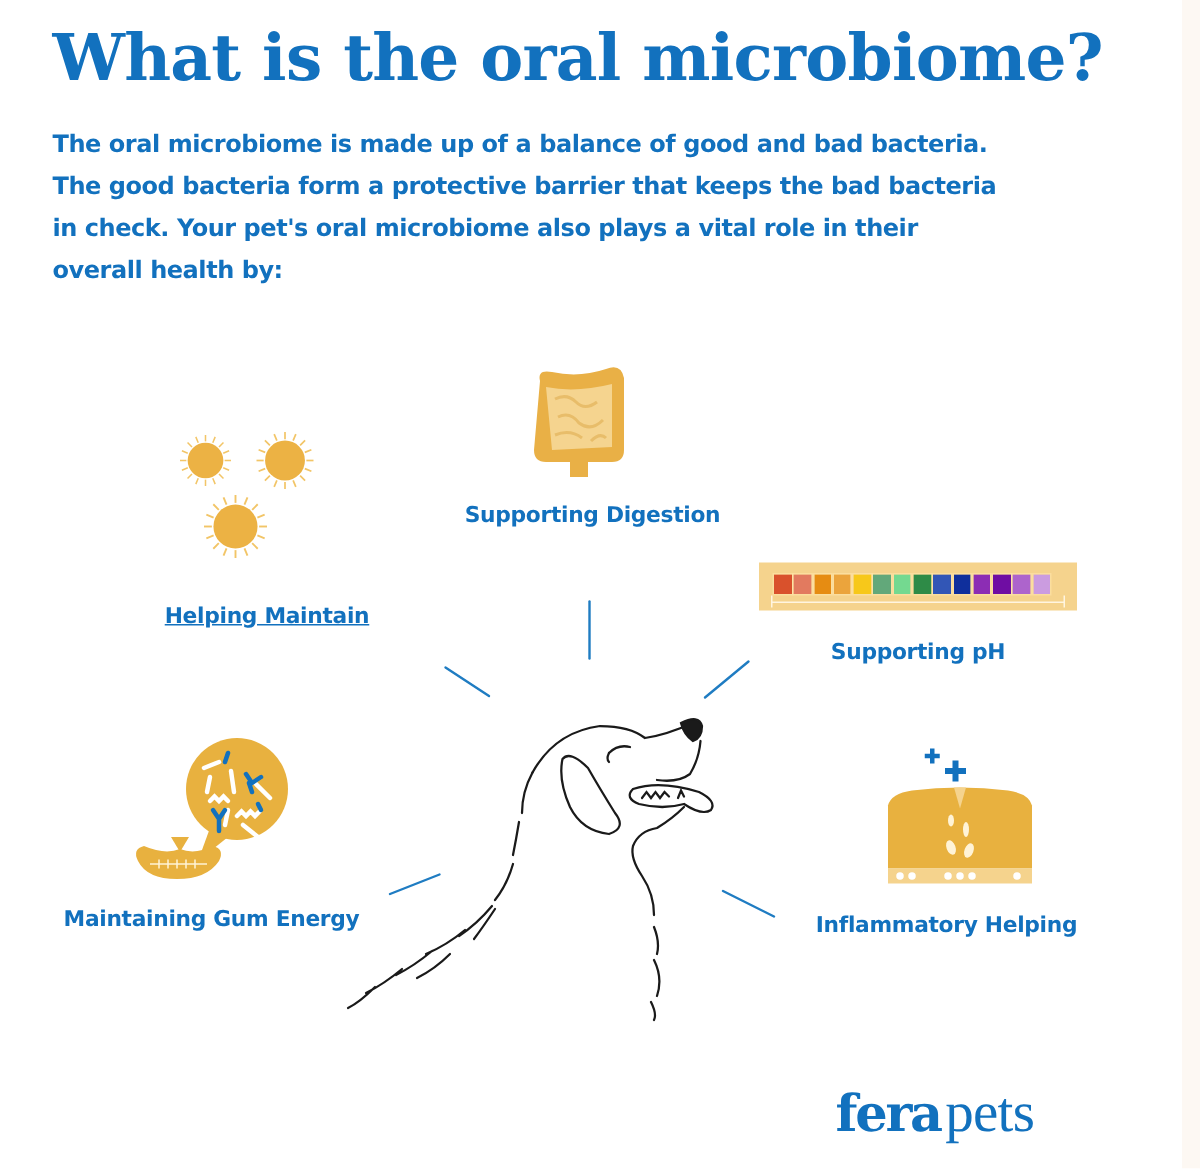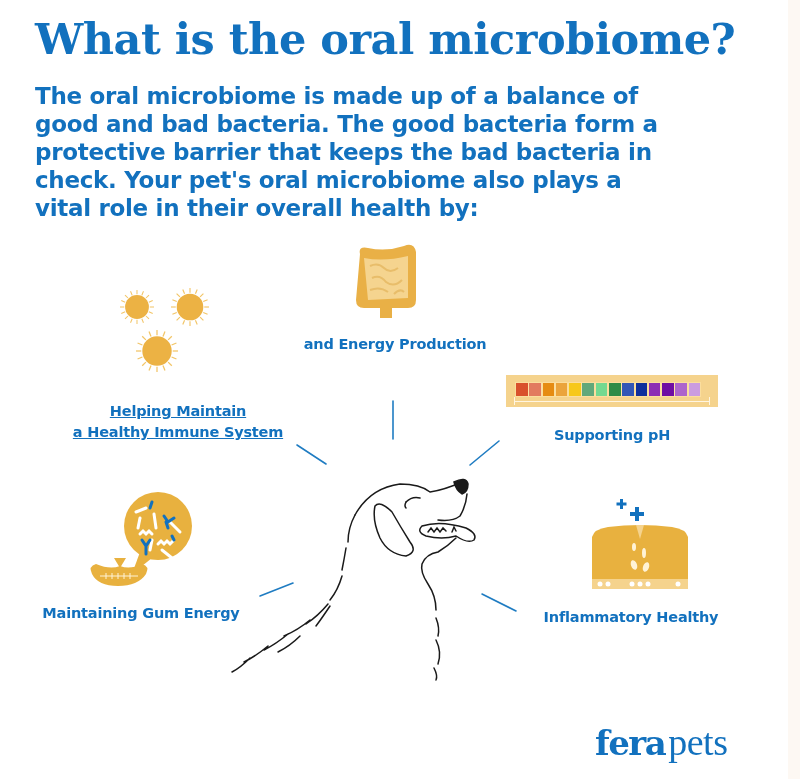--- a/index.html
+++ b/index.html
@@ -1,22 +1,22 @@
 <!DOCTYPE html>
 <html><head>
 <meta charset="utf-8">
 <style>
   html, body { margin:0; padding:0; }
   body { width:800px; height:779px; background:#ffffff; position:relative; overflow:hidden; font-family:"Liberation Sans", sans-serif; }
   .edge-strip { position:absolute; top:0; right:0; width:12px; height:779px; background:#fdf8f3; }
   .title { position:absolute; left:35px; top:14px; margin:0; font-family:"DejaVu Serif", serif; font-weight:bold; font-size:43px; letter-spacing:-0.5px; color:#1271be; white-space:nowrap;text-align:center; }
-  .intro { position:absolute; left:35px; top:82px; width:640px; margin:0; font-family:"DejaVu Sans", sans-serif; font-weight:bold; font-size:23px; line-height:28px; color:#1271be; letter-spacing:-0.3px; }
+  .intro { position:absolute; left:35px; top:82px; width:640px; margin:0; font-family:"DejaVu Sans", sans-serif; font-weight:bold; font-size:16px; line-height:28px; color:#1271be; letter-spacing:-0.3px; }
   .label { position:absolute; font-family:"DejaVu Sans", sans-serif; font-weight:bold; font-size:14.5px; line-height:21px; color:#1271be; text-align:center; white-space:nowrap; letter-spacing:-0.2px; }
   svg { position:absolute; overflow:visible; }
-  .logo { position:absolute; left:595px; top:720px; white-space:nowrap; color:#1271be; font-family:"DejaVu Serif", serif; font-size:34px; }
+  .logo { position:absolute; left:557px; top:720px; white-space:nowrap; color:#1271be; font-family:"DejaVu Serif", serif; font-size:34px; }
   .logo .b { font-weight:bold; letter-spacing:-1.5px; }
   .logo .n { font-weight:normal; margin-left:3px; letter-spacing:-0.5px; font-family:"Liberation Serif", serif; font-size:38px; }
 </style>
 </head>
 <body>
 
 <div class="edge-strip"></div>
 
 <h1 class="title">What is the oral microbiome?</h1>
 <p class="intro">The oral microbiome is made up of a balance of good and bad bacteria. The good bacteria form a protective barrier that keeps the bad bacteria in check. Your pet's oral microbiome also plays a vital role in their overall health by:</p>
@@ -44,30 +44,29 @@
           <line x1="-13.9" y1="-5.7" x2="-18.5" y2="-7.6"></line>
       </g>
     </g>
   </defs>
   <use href="#sun" transform="translate(25,22) scale(0.85)"></use>
   <use href="#sun" transform="translate(78,22) scale(0.95)"></use>
   <use href="#sun" transform="translate(45,66) scale(1.05)"></use>
 </svg>
 <div class="label" style="left:52px;top:401px;width:252px;text-decoration:underline;">
   <div>Helping Maintain</div>
-  <div>a Healthy Immune System</div>
 </div>
 
 <svg width="72" height="82" style="left:350px;top:238px;" viewBox="0 0 72 82">
   <path d="M10 16 Q8 8 18 10 Q36 14 54 8 Q64 4 66 14 L66 62 Q66 70 58 70 L42 70 L42 80 L30 80 L30 70 L14 70 Q6 70 6 62 Z" fill="#e9b046"></path>
   <path d="M14 20 Q34 24 58 18 L58 60 L18 62 Z" fill="#f5d48f"></path>
   <path d="M20 28 Q28 24 34 30 Q40 36 48 30 M22 40 Q30 36 36 44 Q44 50 52 42 M20 52 Q30 48 38 54 M44 56 Q50 50 54 54" stroke="#e8bd6a" stroke-width="2" fill="none"></path>
 </svg>
 <div class="label" style="left:282px;top:334px;width:226px;">
-  <div>and Energy Production</div>
+  <div>Supporting Digestion</div>
 </div>
 
 <div style="position:absolute;left:506px;top:375px;width:212px;height:32px;background:#f5d38d;">
   <div id="ph-swatches" style="position:absolute;left:10px;top:8px;display:flex;gap:1.7px;">
       <div style="width: 11.6px; height: 13px; background: rgb(217, 81, 44); outline: rgba(255, 230, 170, 0.6) solid 1px;"></div>
       <div style="width: 11.6px; height: 13px; background: rgb(226, 122, 95); outline: rgba(255, 230, 170, 0.6) solid 1px;"></div>
       <div style="width: 11.6px; height: 13px; background: rgb(230, 140, 18); outline: rgba(255, 230, 170, 0.6) solid 1px;"></div>
       <div style="width: 11.6px; height: 13px; background: rgb(235, 164, 60); outline: rgba(255, 230, 170, 0.6) solid 1px;"></div>
       <div style="width: 11.6px; height: 13px; background: rgb(247, 200, 26); outline: rgba(255, 230, 170, 0.6) solid 1px;"></div>
       <div style="width: 11.6px; height: 13px; background: rgb(98, 168, 122); outline: rgba(255, 230, 170, 0.6) solid 1px;"></div>
@@ -141,21 +140,21 @@
       <circle cx="88" cy="89" r="2.5"></circle>
     </g>
   <g fill="#fff3d6">
       <ellipse cx="44" cy="52" rx="2" ry="4"></ellipse>
       <ellipse cx="54" cy="58" rx="2" ry="5"></ellipse>
       <ellipse cx="44" cy="70" rx="3" ry="5" transform="rotate(-20 44 70)"></ellipse>
       <ellipse cx="56" cy="72" rx="3" ry="5" transform="rotate(20 56 72)"></ellipse>
     </g>
 </svg>
 <div class="label" style="left:520px;top:607px;width:222px;">
-  <div>Inflammatory Healthy</div>
+  <div>Inflammatory Helping</div>
 </div>
 
 <svg width="800" height="779" style="left:0;top:0;pointer-events:none;" viewBox="0 0 800 779">
   <g stroke="#1f7cc2" stroke-width="1.6" stroke-linecap="round">
     <line x1="393" y1="401" x2="393" y2="439"></line>
     <line x1="297" y1="445" x2="326" y2="464"></line>
     <line x1="470" y1="465" x2="499" y2="441"></line>
     <line x1="260" y1="596" x2="293" y2="583"></line>
     <line x1="482" y1="594" x2="516" y2="611"></line>
   </g>

